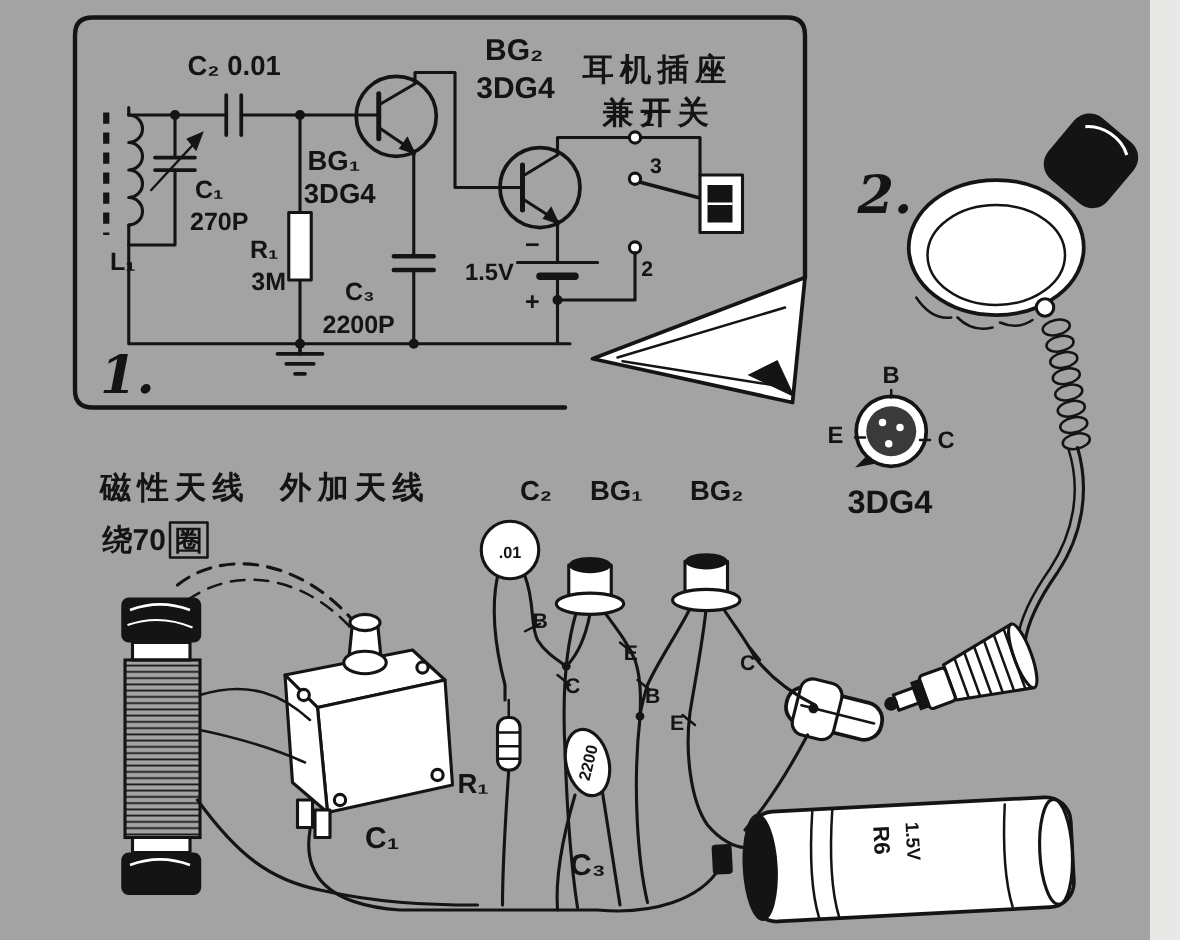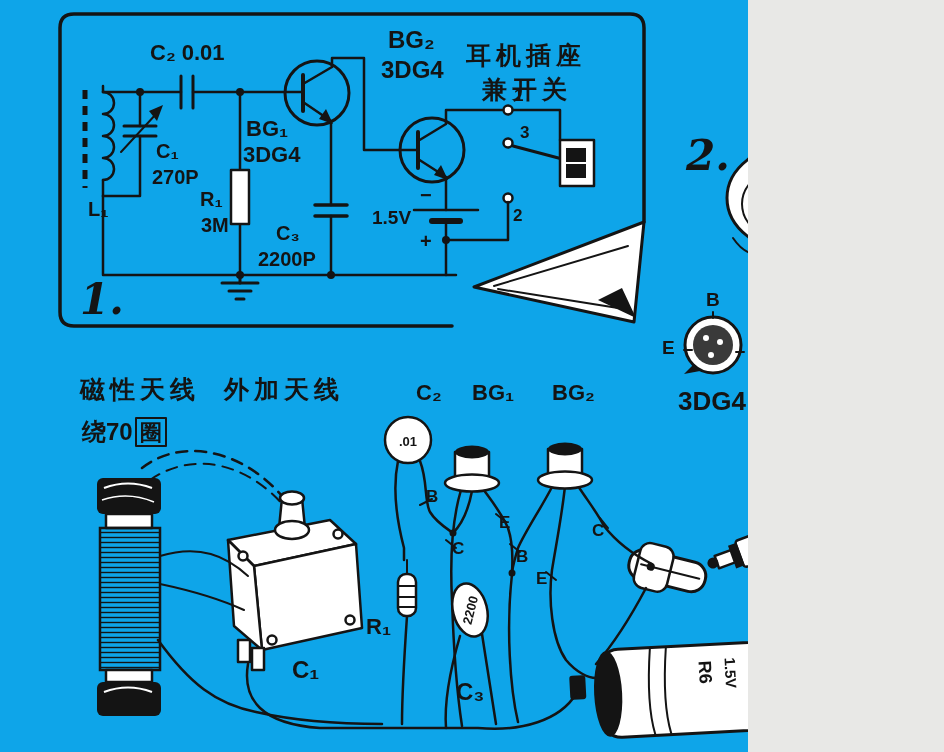--- a/index.html
+++ b/index.html
@@ -1,16 +1,16 @@
 <!DOCTYPE html>
 <html><head>
 <meta charset="utf-8">
 <style>
   html,body{margin:0;padding:0;background:#e8e8e6;}
-  .page{width:748px;height:752px;background:#0ea5e9;position:relative;overflow:hidden;
+  .page{width:920px;height:752px;background:#a3a3a3;position:relative;overflow:hidden;
         font-family:"Liberation Sans","DejaVu Sans",sans-serif;}
   svg{position:absolute;inset:0;display:block;}
   .s2{stroke:#141414;stroke-width:2;fill:none;stroke-linecap:round;stroke-linejoin:round}
   .s25{stroke:#141414;stroke-width:2.5;fill:none;stroke-linecap:round;stroke-linejoin:round}
   .s3{stroke:#141414;stroke-width:3;fill:none;stroke-linecap:round;stroke-linejoin:round}
   .s35{stroke:#141414;stroke-width:3.5;fill:none;stroke-linecap:round;stroke-linejoin:round}
   .s4{stroke:#141414;stroke-width:4;fill:none;stroke-linecap:round}
   .s6{stroke:#141414;stroke-width:6;fill:none;stroke-linecap:round}
   .fw{fill:#fff;stroke:#141414;stroke-width:2.5;stroke-linejoin:round}
   .fw3{fill:#fff;stroke:#141414;stroke-width:3;stroke-linejoin:round}

